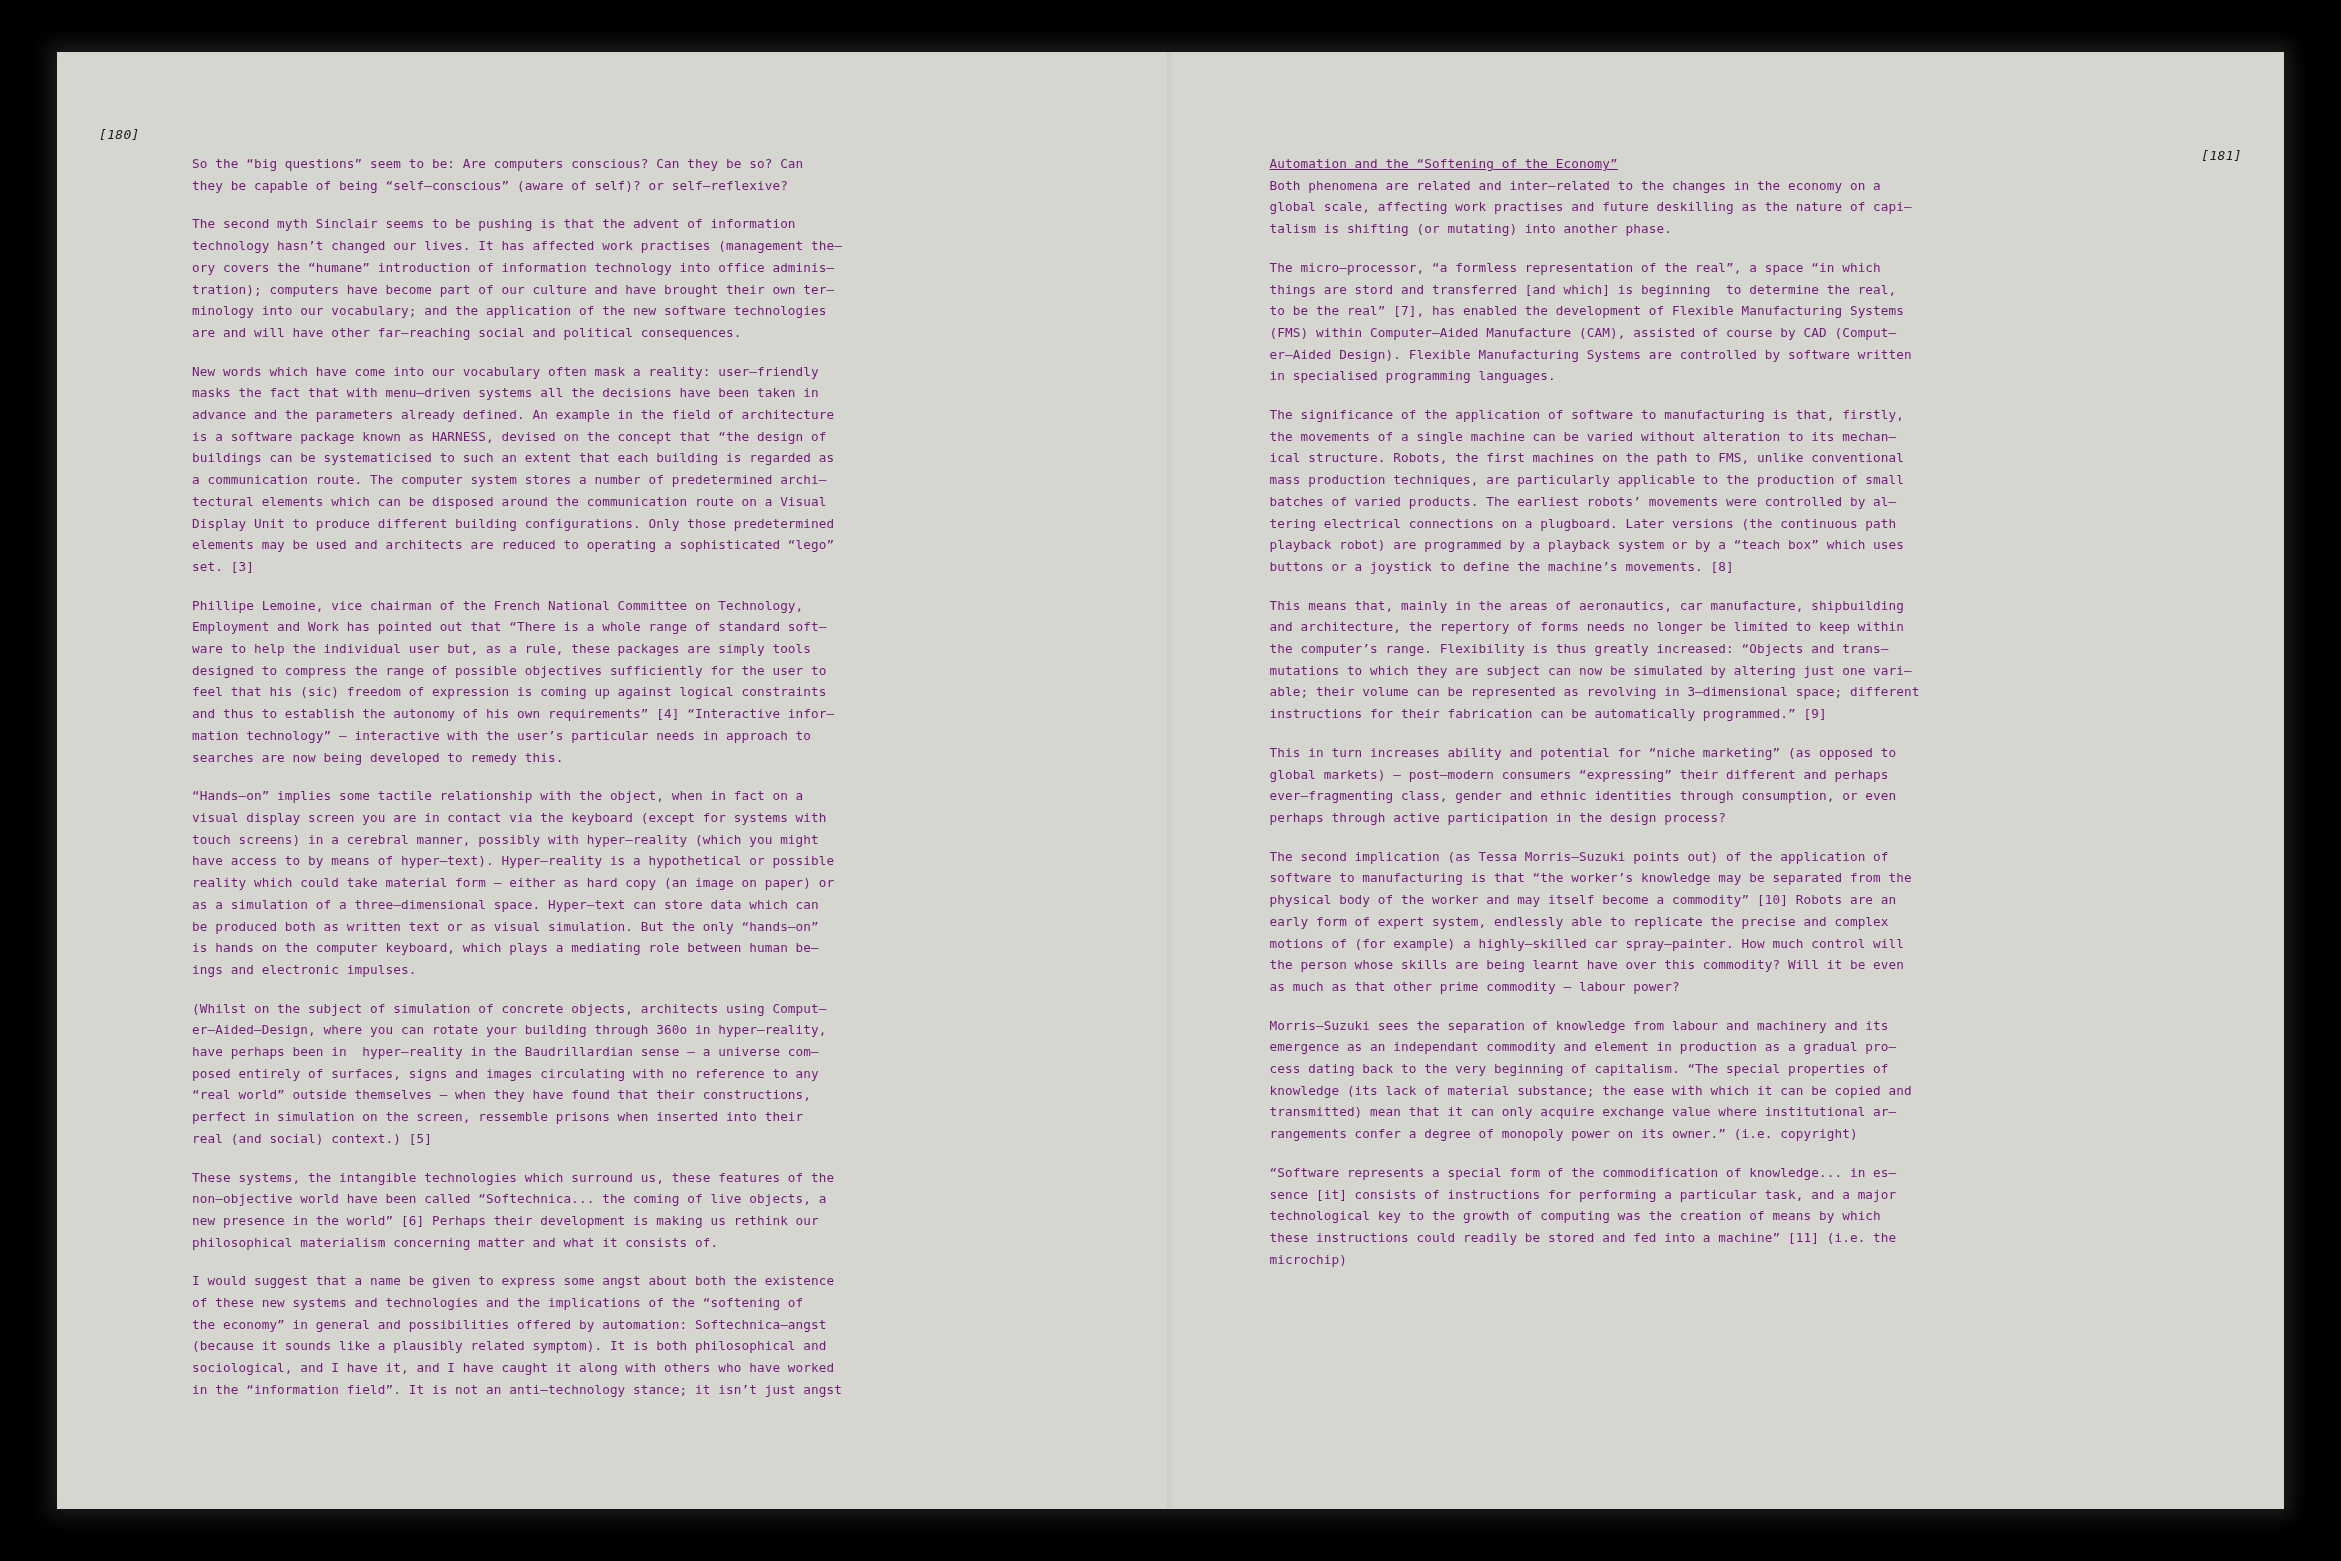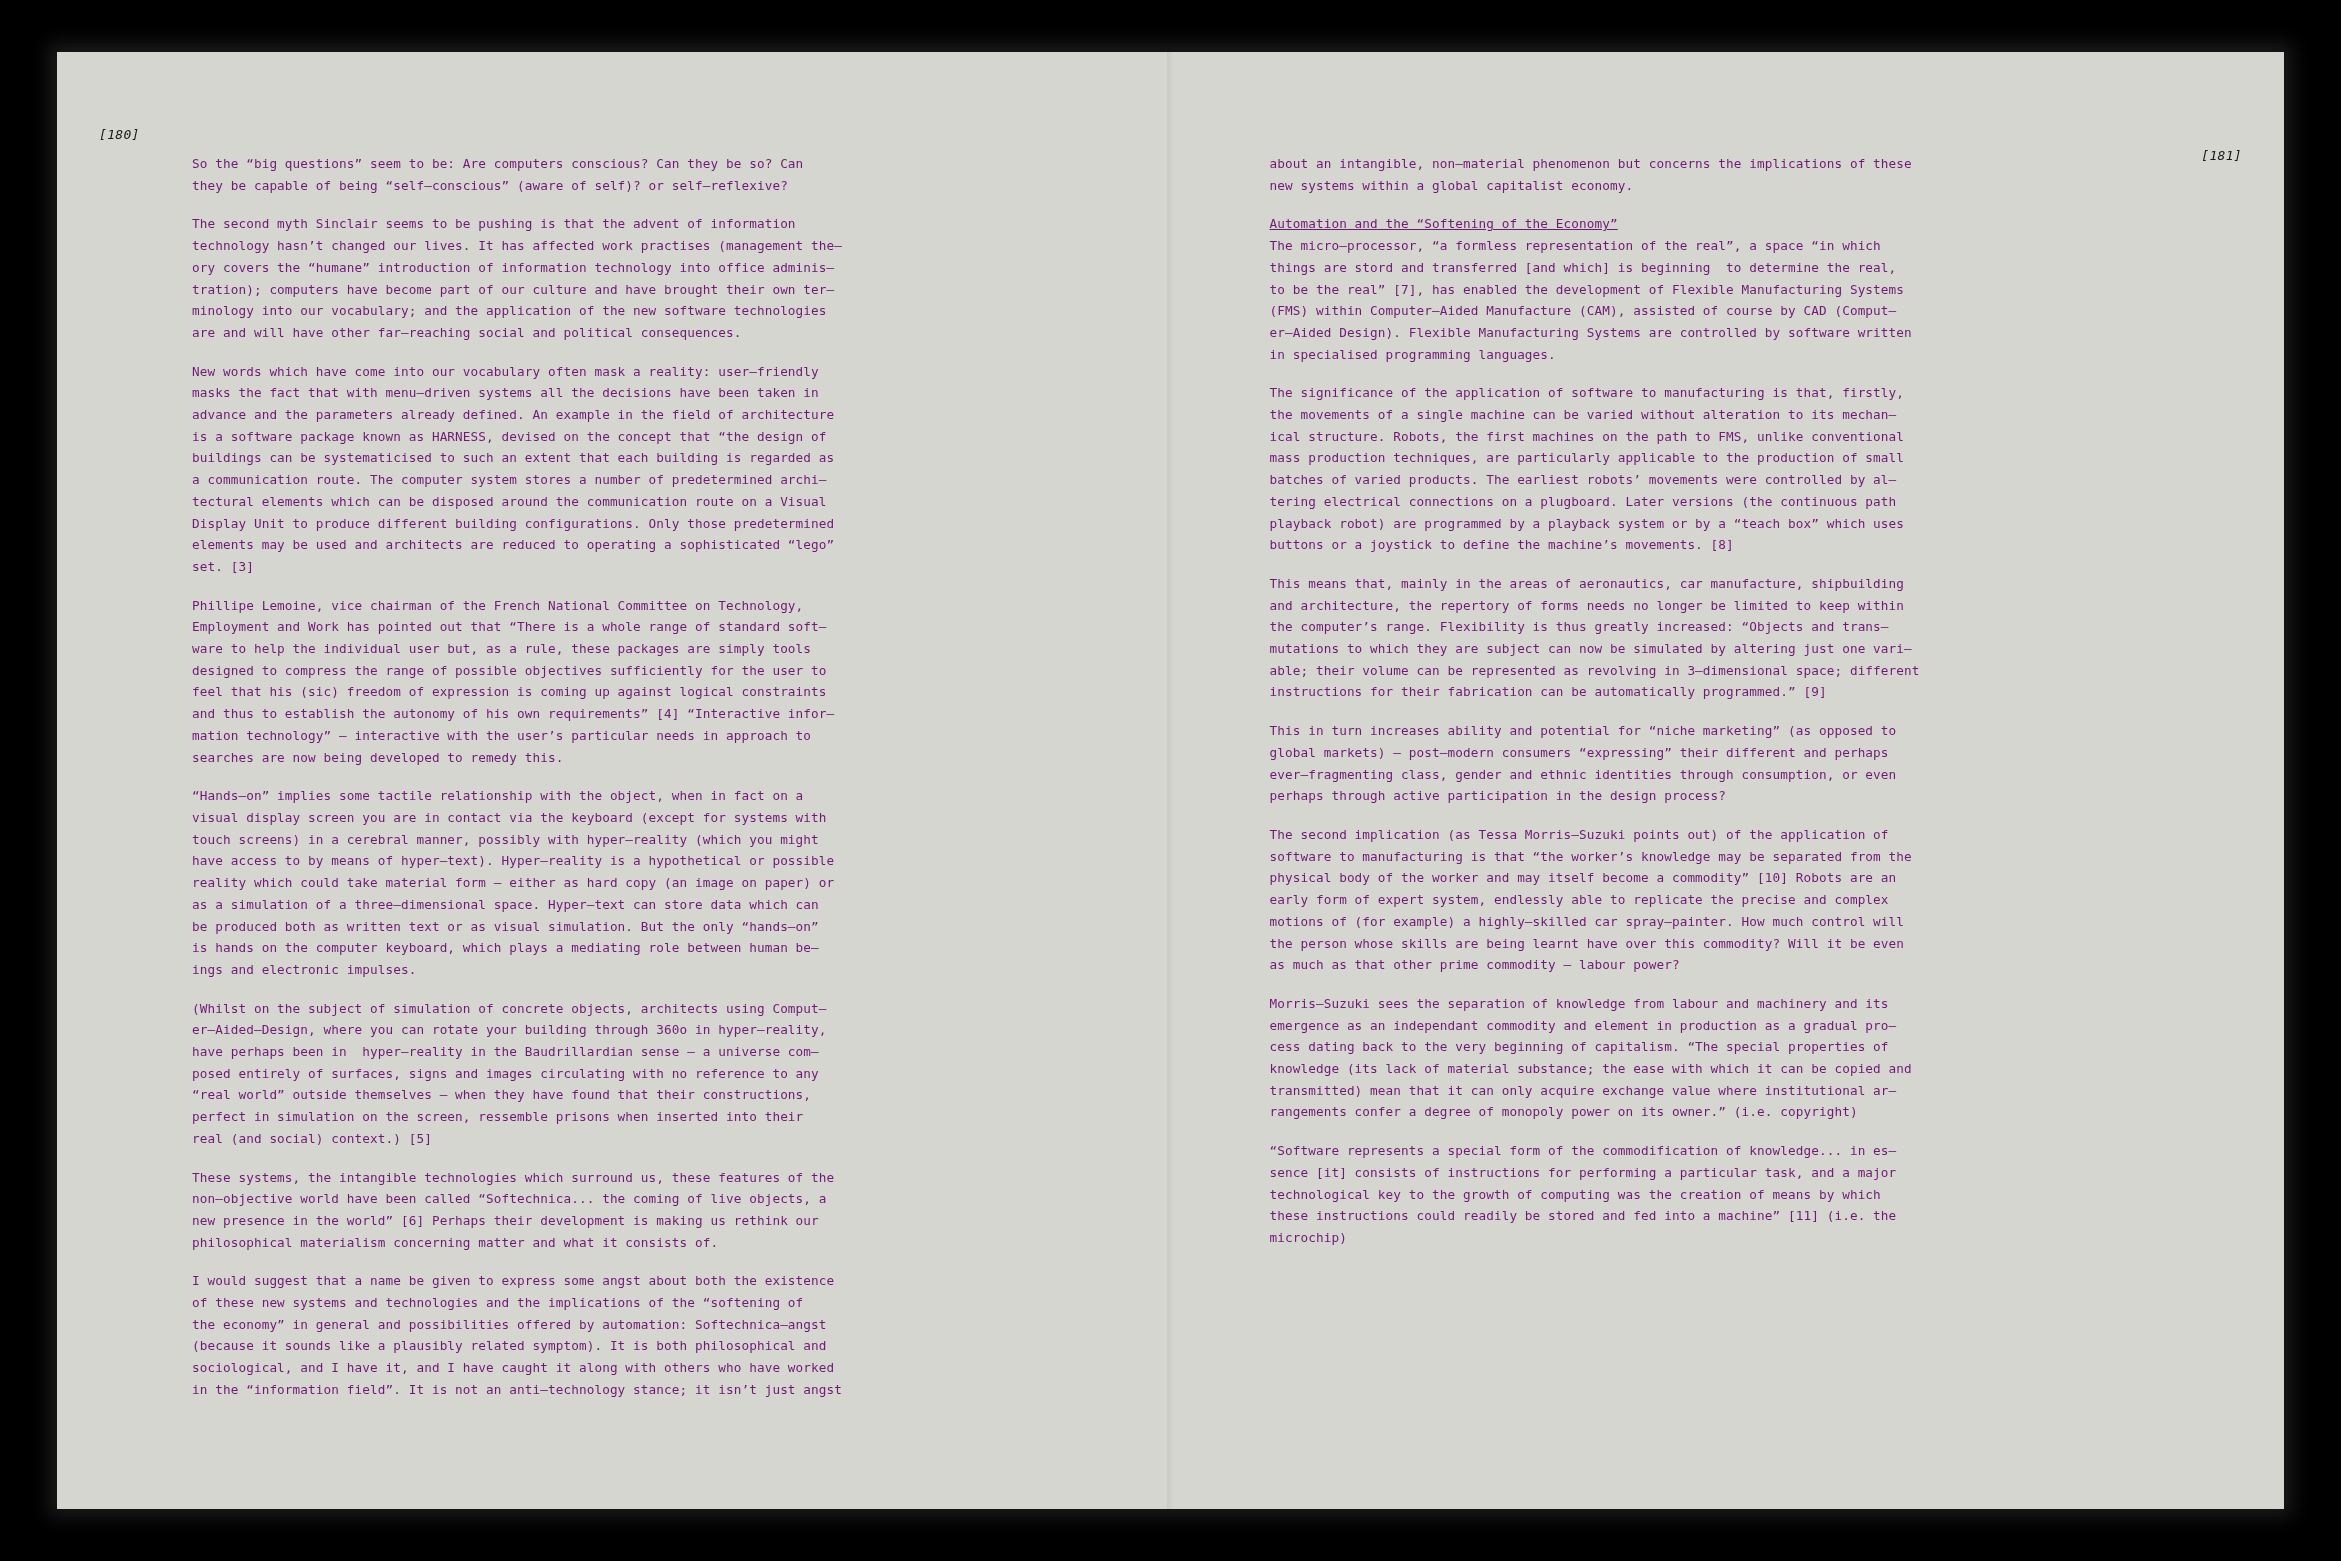--- a/index.html
+++ b/index.html
@@ -157,23 +157,24 @@
 the economy” in general and possibilities offered by automation: Softechnica–angst
 (because it sounds like a plausibly related symptom). It is both philosophical and
 sociological, and I have it, and I have caught it along with others who have worked
 in the “information field”. It is not an anti–technology stance; it isn’t just angst</p>
         </div>
       </div>
 
       <div class="page-col">
         <div class="folio right">[181]</div>
         <div class="textblock right">
-          <p>about an intangible, non–material phenomenon but concerns the implications of these
-new systems within a global capitalist economy.</p>
           <h2 class="subhead">Automation and the “Softening of the Economy”</h2>
+          <p>Both phenomena are related and inter–related to the changes in the economy on a
+global scale, affecting work practises and future deskilling as the nature of capi–
+talism is shifting (or mutating) into another phase.</p>
           <p>The micro–processor, “a formless representation of the real”, a space “in which
 things are stord and transferred [and which] is beginning  to determine the real,
 to be the real” [7], has enabled the development of Flexible Manufacturing Systems
 (FMS) within Computer–Aided Manufacture (CAM), assisted of course by CAD (Comput–
 er–Aided Design). Flexible Manufacturing Systems are controlled by software written
 in specialised programming languages.</p>
           <p>The significance of the application of software to manufacturing is that, firstly,
 the movements of a single machine can be varied without alteration to its mechan–
 ical structure. Robots, the first machines on the path to FMS, unlike conventional
 mass production techniques, are particularly applicable to the production of small

